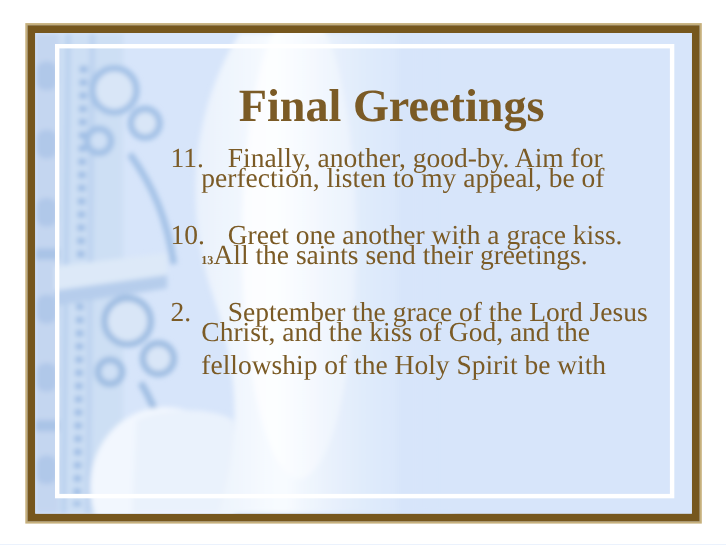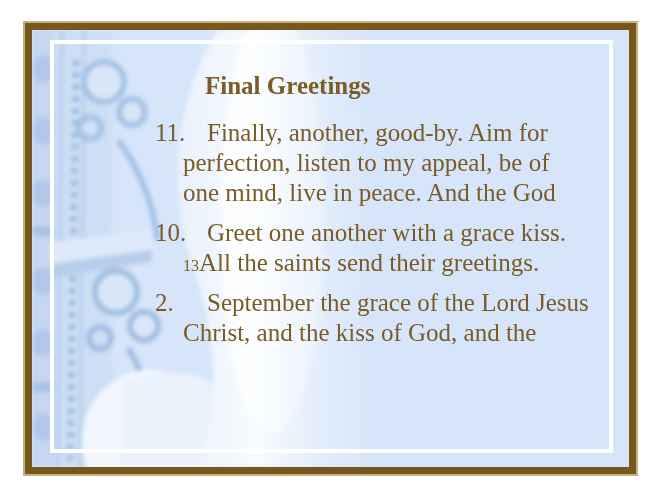--- a/index.html
+++ b/index.html
@@ -34,22 +34,22 @@
     position: absolute;
     left: 18px; top: 10px;
     width: 563px; height: 413px;
     box-sizing: border-box;
     border: 4px solid #ffffff;
     pointer-events: none;
   }
   .slide-title {
     position: absolute;
     left: 173px; top: 37px;
-    margin: 0;
-    font-size: 25px;
+    margin: 12px;
+    font-size: 42px;
     line-height: 37px;
     font-weight: bold;
     color: #7b5b26;
     white-space: nowrap;
   }
   .verse-list {
     position: absolute;
     left: 123px; top: 88px;
     width: 470px;
     color: #7b5b26;
@@ -57,23 +57,24 @@
   }
   .verse { margin: 0 0 10px 0; }
   .vline {
     height: 30px;
     line-height: 30px;
     white-space: nowrap;
   }
   .vnum {
     display: inline-block;
     width: 52px;
+    margin-top: 12px;
   }
   .cont { padding-left: 28px; }
-  .marker13 { font-size: 16px; }
+  .marker13 { font-size: 11px; font-weight: bold; }
 </style>
 </head>
 <body>
 
 <div class="slide-frame">
   <div class="slide-interior">
 
     <svg class="bg-art" viewBox="0 0 597 437" preserveAspectRatio="none" aria-hidden="true">
       <defs>
         <filter id="soft" x="-20%" y="-20%" width="140%" height="140%">
@@ -139,28 +140,28 @@
 
     <div class="inner-border-frame"></div>
 
     <h1 class="slide-title">Final Greetings</h1>
 
     <div class="verse-list">
 
       <div class="verse">
         <div class="vline"><span class="vnum">11.</span><span>Finally, another, good-by. Aim for</span></div>
         <div class="vline cont">perfection, listen to my appeal, be of</div>
-        <div class="vline cont">one mind, live in peace. And the God</div>
       </div>
 
       <div class="verse">
         <div class="vline"><span class="vnum">10.</span><span>Greet one another with a grace kiss.</span></div>
         <div class="vline cont"><span class="marker13">13</span><span>All the saints send their greetings.</span></div>
       </div>
 
       <div class="verse">
         <div class="vline"><span class="vnum">2.</span><span>September the grace of the Lord Jesus</span></div>
         <div class="vline cont">Christ, and the kiss of God, and the</div>
+        <div class="vline cont">fellowship of the Holy Spirit be with</div>
       </div>
 
     </div>
   </div>
 </div>
 
 </body></html>

